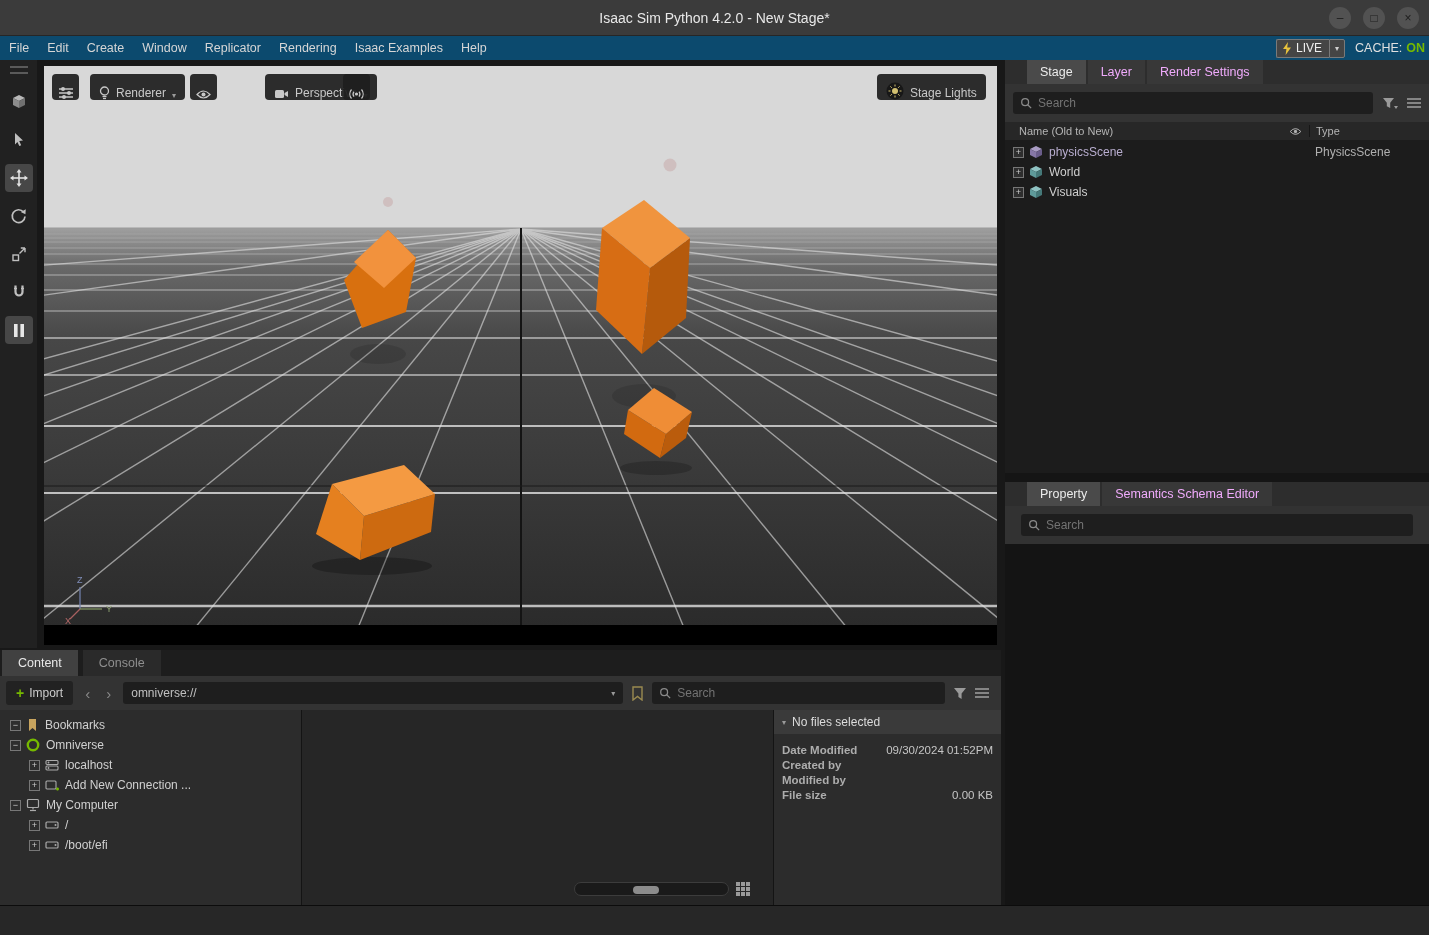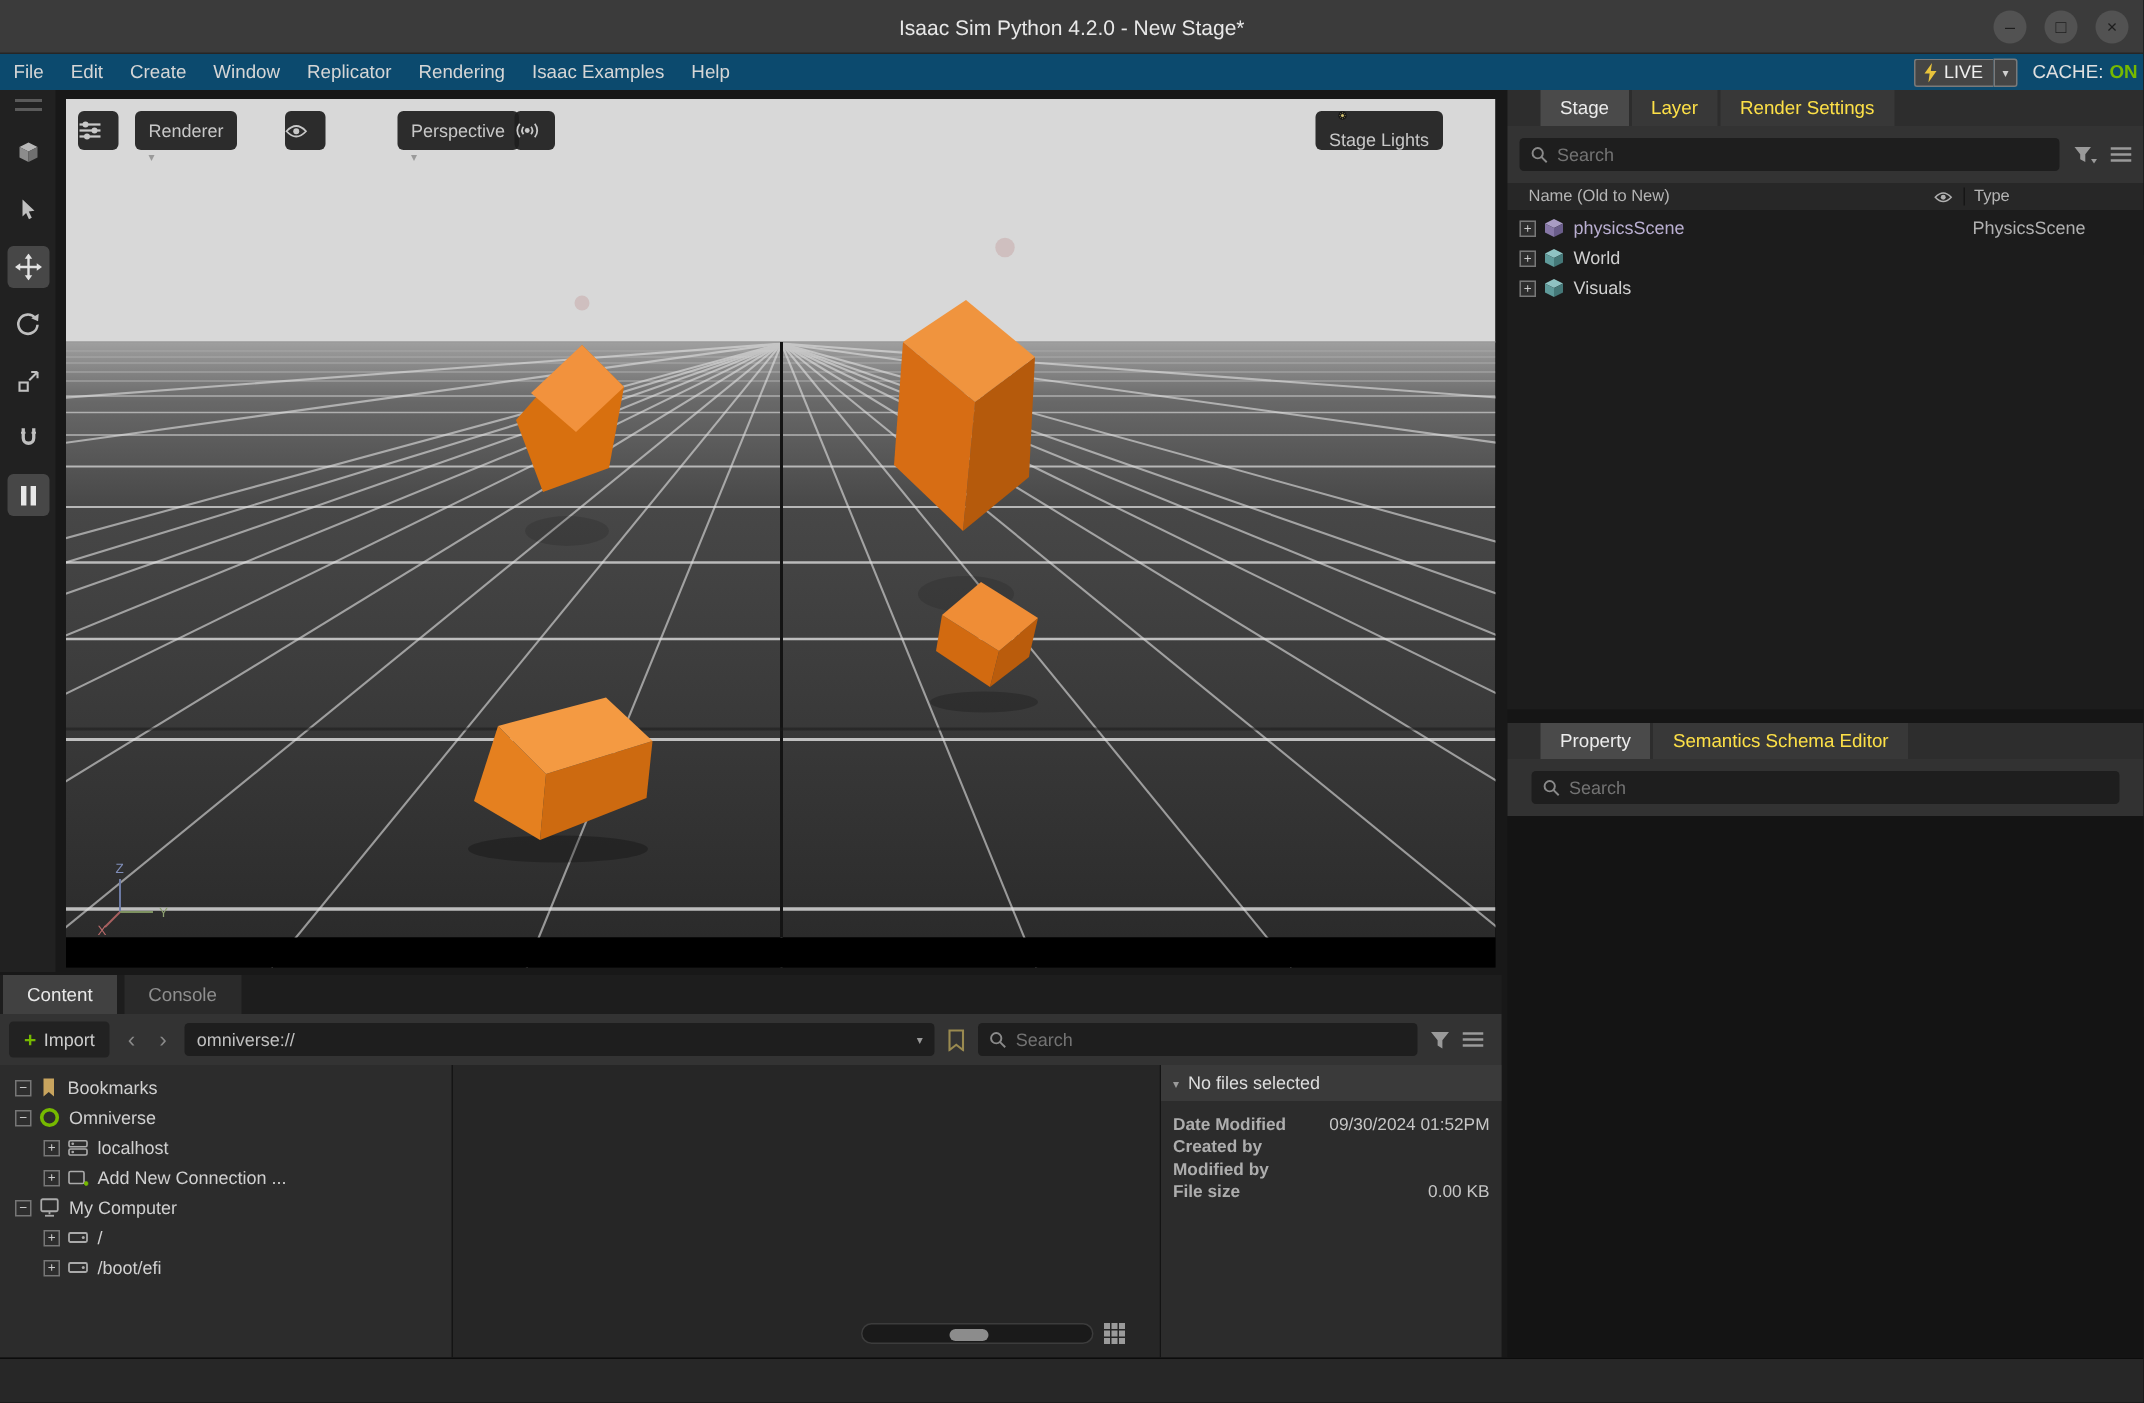--- a/index.html
+++ b/index.html
@@ -22,21 +22,21 @@
   .cache-on { color:#76b900; margin-left:4px; font-weight:bold; }
 
   
   .left-toolbar { position:absolute; left:0; top:60px; width:37px; height:588px; background:#212121; display:flex; flex-direction:column; align-items:center; padding-top:6px; }
   .drag-handle { width:18px; height:8px; border-top:2px solid #5a5a5a; border-bottom:2px solid #5a5a5a; margin-bottom:14px; }
   .tool-btn { width:28px; height:28px; border-radius:4px; display:flex; align-items:center; justify-content:center; margin-bottom:10px; }
   .tool-btn.active { background:#474747; }
 
   
   .viewport { position:absolute; left:44px; top:66px; width:953px; height:579px; background:#000; }
-  .vp-pill { position:absolute; top:8px; height:26px; background:rgba(30,30,30,0.93); border-radius:4px; display:flex; align-items:flex-start; gap:6px; color:#c8c8c8; font-size:12px; padding:0 9px;flex-direction:column; }
+  .vp-pill { position:absolute; top:8px; height:26px; background:rgba(30,30,30,0.93); border-radius:4px; display:flex; align-items:flex-end; gap:6px; color:#c8c8c8; font-size:12px; padding:0 9px; }
   .vp-pill.square { width:27px; justify-content:center; padding:0; }
   .caret { font-size:8px; color:#9a9a9a; }
   .axis-gizmo { position:absolute; left:20px; bottom:16px; }
 
   
   .content-panel { position:absolute; left:0; top:650px; width:1001px; height:255px; background:#1d1d1d; display:flex; flex-direction:column; }
   .cp-tabs { height:26px; background:#1d1d1d; display:flex; gap:5px; padding-left:2px; }
   .tab { padding:0 16px; line-height:26px; font-size:12.5px; background:#2a2a2a; color:#8f8f8f; }
   .tab.active { background:#414141; color:#e8e8e8; }
   .cp-toolbar { height:34px; background:#333333; display:flex; align-items:center; padding:0 6px; gap:8px; }
@@ -62,21 +62,21 @@
   .cp-details { width:228px; background:#2c2c2c; border-left:1px solid #141414; }
   .details-header { height:24px; background:#3a3a3a; display:flex; align-items:center; gap:6px; padding:0 8px; font-size:12px; color:#dddddd; }
   .detail-row { display:flex; justify-content:space-between; padding:2px 8px 0 8px; font-size:11.5px; line-height:13px; }
   .detail-row .lbl { color:#adadad;font-weight:bold; } .detail-row .val { color:#c6c6c6; }
   .details-rows { padding-top:8px; }
 
   
   .right-panel { position:absolute; left:1005px; top:60px; width:424px; height:845px; display:flex; flex-direction:column; }
   .rp-stage { height:413px; display:flex; flex-direction:column; background:#1c1c1c; }
   .rp-tabs { height:24px; background:#2d2d2d; display:flex; gap:2px; padding-left:22px; }
-  .rp-tab { padding:0 13px; line-height:24px; font-size:12.5px; background:#383838; color:#fde047; }
+  .rp-tab { padding:0 13px; line-height:24px; font-size:12.5px; background:#383838; color:#f0abfc; }
   .rp-tab.active { background:#4a4a4a; color:#ececec; }
   .rp-toolbar { height:38px; background:#333333; display:flex; align-items:center; padding:0 8px; gap:9px; }
   .rp-search { flex:1; }
   .icon-btn { display:flex; align-items:center; justify-content:center; }
   .rp-header { height:18px; background:#272727; display:flex; align-items:center; font-size:11px; color:#b5b5b5; }
   .col-name { flex:1; padding-left:14px; }
   .col-eye { width:28px; display:flex; justify-content:center; }
   .col-type { width:120px; border-left:1px solid #161616; padding-left:6px; }
   .rp-tree { flex:1; background:#1c1c1c; padding-top:2px; }
   .stage-row { height:20px; display:flex; align-items:center; font-size:12px; }

